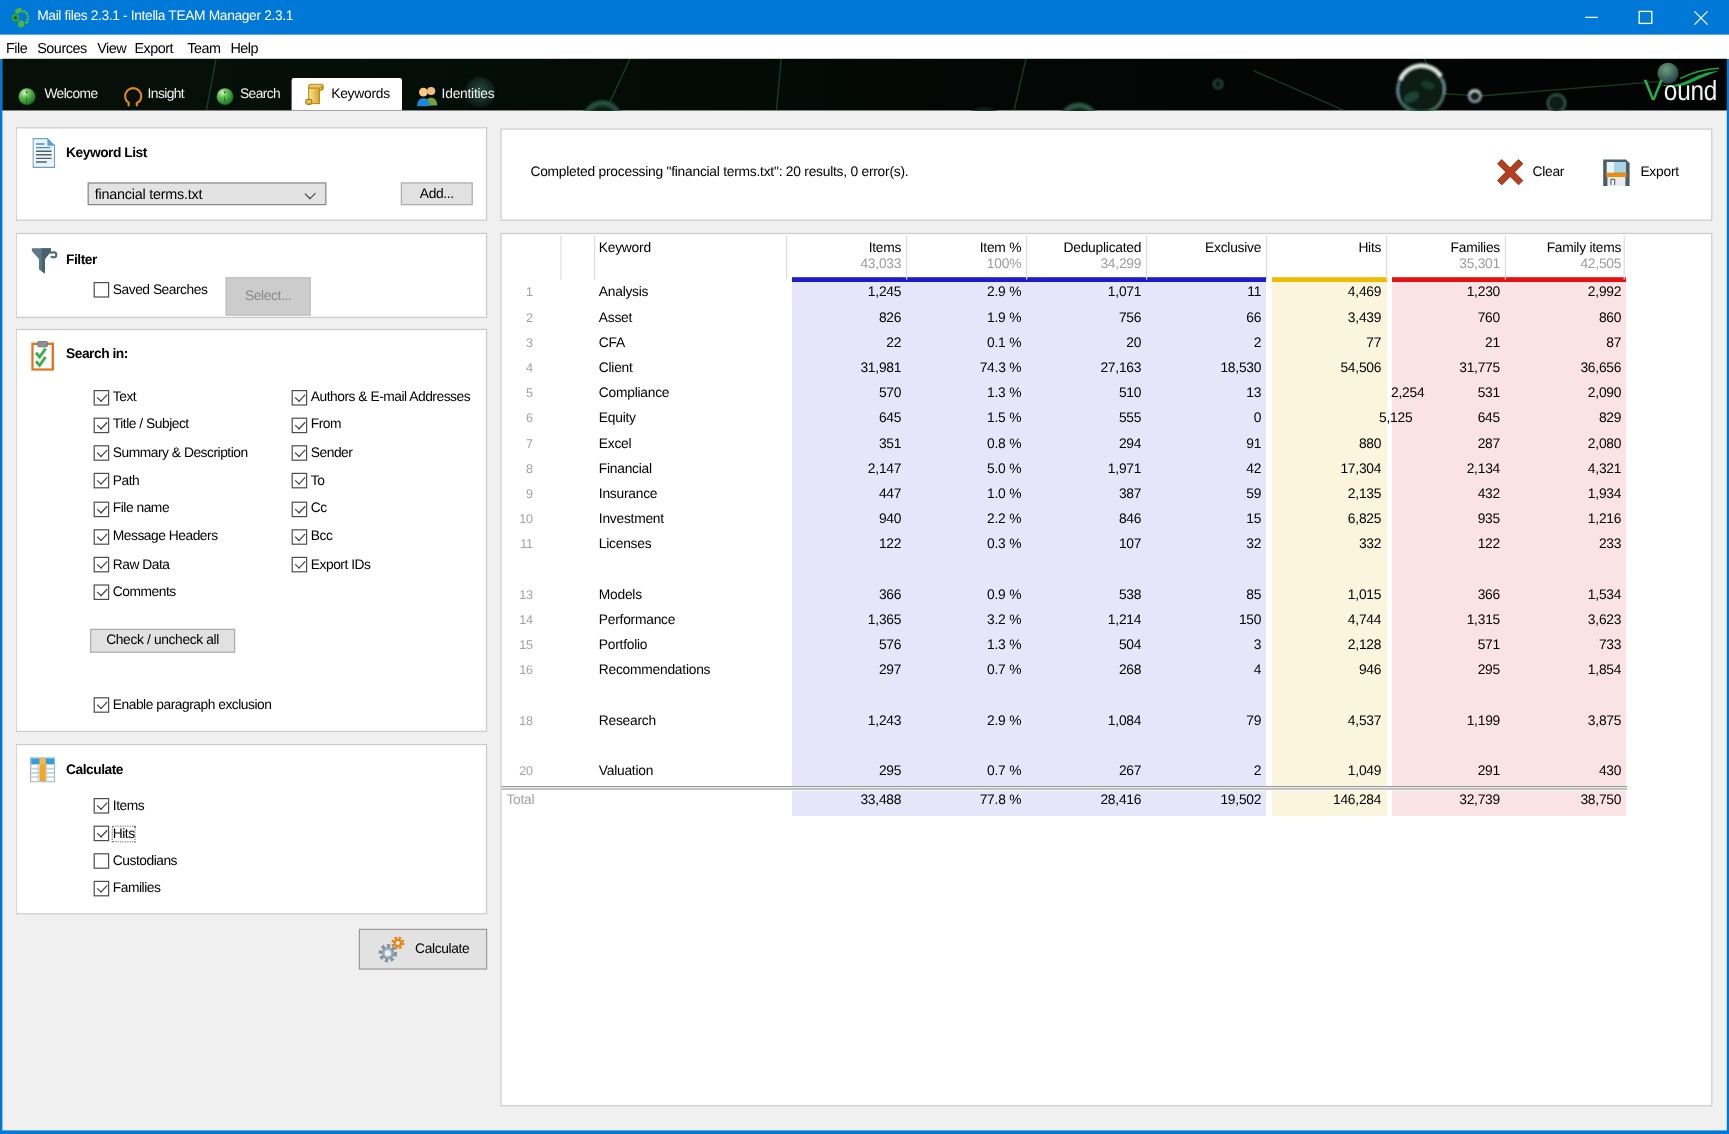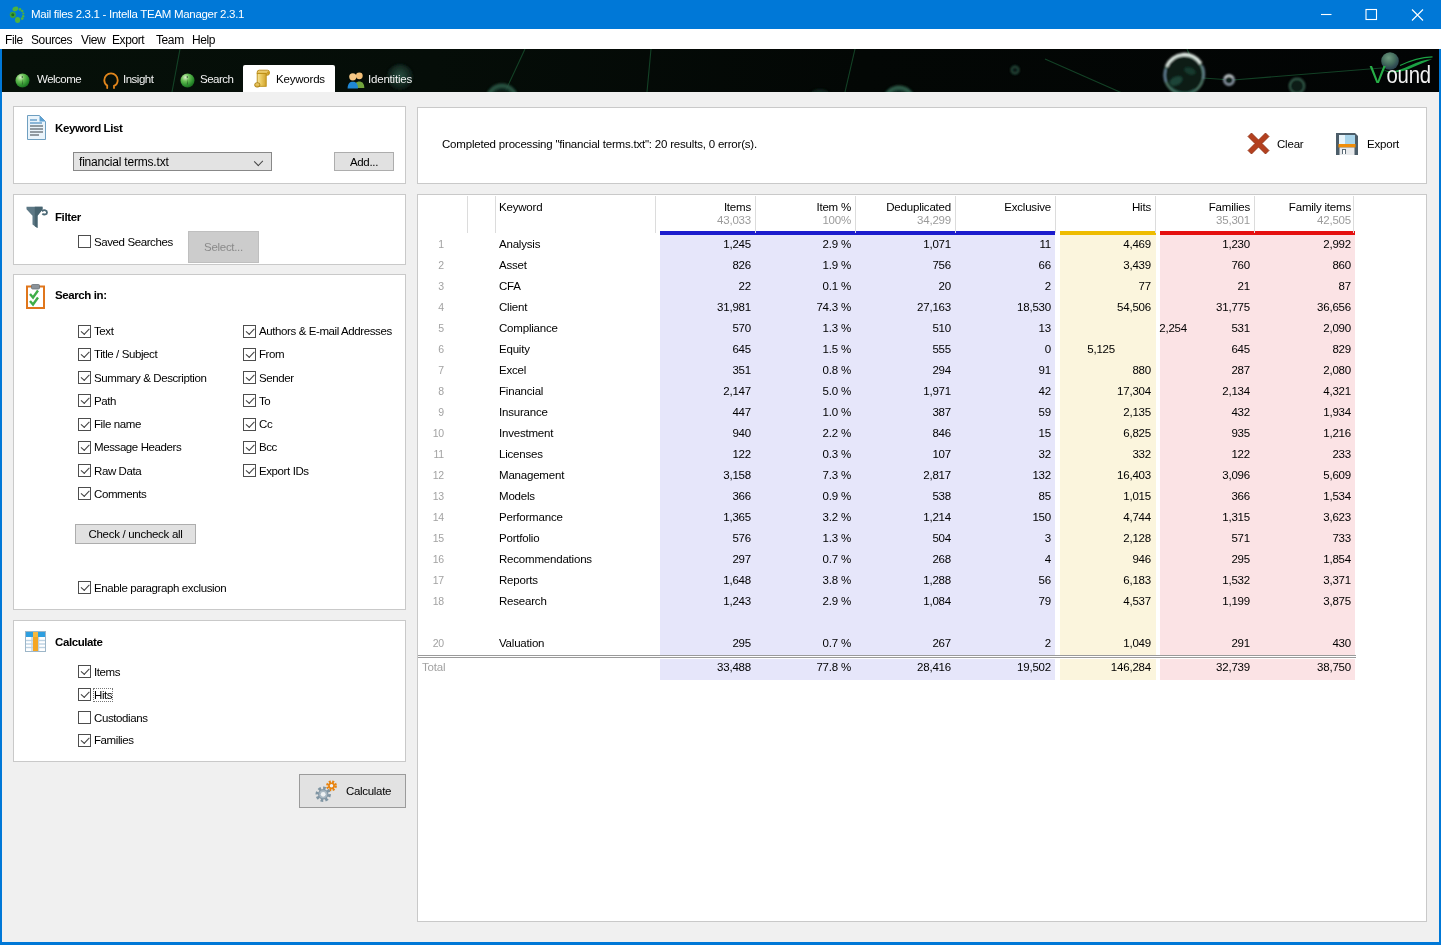--- a/index.html
+++ b/index.html
@@ -572,21 +572,21 @@
       <div class="cell" style="left:733px">531</div>
       <div class="cell" style="left:834px">2,090</div>
     </div>
 <div class="tr" style="top:340px">
       <div class="rn">6</div>
       <div class="kw">Equity</div>
       <div class="cell" style="left:234px">645</div>
       <div class="cell" style="left:334px">1.5 %</div>
       <div class="cell" style="left:434px">555</div>
       <div class="cell" style="left:534px">0</div>
-      <div class="cell" style="left:598px">5,125</div>
+      <div class="cell" style="left:660px">5,125</div>
       <div class="cell" style="left:733px">645</div>
       <div class="cell" style="left:834px">829</div>
     </div>
 <div class="tr" style="top:361px">
       <div class="rn">7</div>
       <div class="kw">Excel</div>
       <div class="cell" style="left:234px">351</div>
       <div class="cell" style="left:334px">0.8 %</div>
       <div class="cell" style="left:434px">294</div>
       <div class="cell" style="left:534px">91</div>
@@ -631,31 +631,20 @@
       <div class="rn">11</div>
       <div class="kw">Licenses</div>
       <div class="cell" style="left:234px">122</div>
       <div class="cell" style="left:334px">0.3 %</div>
       <div class="cell" style="left:434px">107</div>
       <div class="cell" style="left:534px">32</div>
       <div class="cell" style="left:634px">332</div>
       <div class="cell" style="left:733px">122</div>
       <div class="cell" style="left:834px">233</div>
     </div>
-<div class="tr" style="top:466px">
-      <div class="rn">12</div>
-      <div class="kw">Management</div>
-      <div class="cell" style="left:234px">3,158</div>
-      <div class="cell" style="left:334px">7.3 %</div>
-      <div class="cell" style="left:434px">2,817</div>
-      <div class="cell" style="left:534px">132</div>
-      <div class="cell" style="left:634px">16,403</div>
-      <div class="cell" style="left:733px">3,096</div>
-      <div class="cell" style="left:834px">5,609</div>
-    </div>
 <div class="tr" style="top:487px">
       <div class="rn">13</div>
       <div class="kw">Models</div>
       <div class="cell" style="left:234px">366</div>
       <div class="cell" style="left:334px">0.9 %</div>
       <div class="cell" style="left:434px">538</div>
       <div class="cell" style="left:534px">85</div>
       <div class="cell" style="left:634px">1,015</div>
       <div class="cell" style="left:733px">366</div>
       <div class="cell" style="left:834px">1,534</div>
@@ -686,31 +675,20 @@
       <div class="rn">16</div>
       <div class="kw">Recommendations</div>
       <div class="cell" style="left:234px">297</div>
       <div class="cell" style="left:334px">0.7 %</div>
       <div class="cell" style="left:434px">268</div>
       <div class="cell" style="left:534px">4</div>
       <div class="cell" style="left:634px">946</div>
       <div class="cell" style="left:733px">295</div>
       <div class="cell" style="left:834px">1,854</div>
     </div>
-<div class="tr" style="top:571px">
-      <div class="rn">17</div>
-      <div class="kw">Reports</div>
-      <div class="cell" style="left:234px">1,648</div>
-      <div class="cell" style="left:334px">3.8 %</div>
-      <div class="cell" style="left:434px">1,288</div>
-      <div class="cell" style="left:534px">56</div>
-      <div class="cell" style="left:634px">6,183</div>
-      <div class="cell" style="left:733px">1,532</div>
-      <div class="cell" style="left:834px">3,371</div>
-    </div>
 <div class="tr" style="top:592px">
       <div class="rn">18</div>
       <div class="kw">Research</div>
       <div class="cell" style="left:234px">1,243</div>
       <div class="cell" style="left:334px">2.9 %</div>
       <div class="cell" style="left:434px">1,084</div>
       <div class="cell" style="left:534px">79</div>
       <div class="cell" style="left:634px">4,537</div>
       <div class="cell" style="left:733px">1,199</div>
       <div class="cell" style="left:834px">3,875</div>

